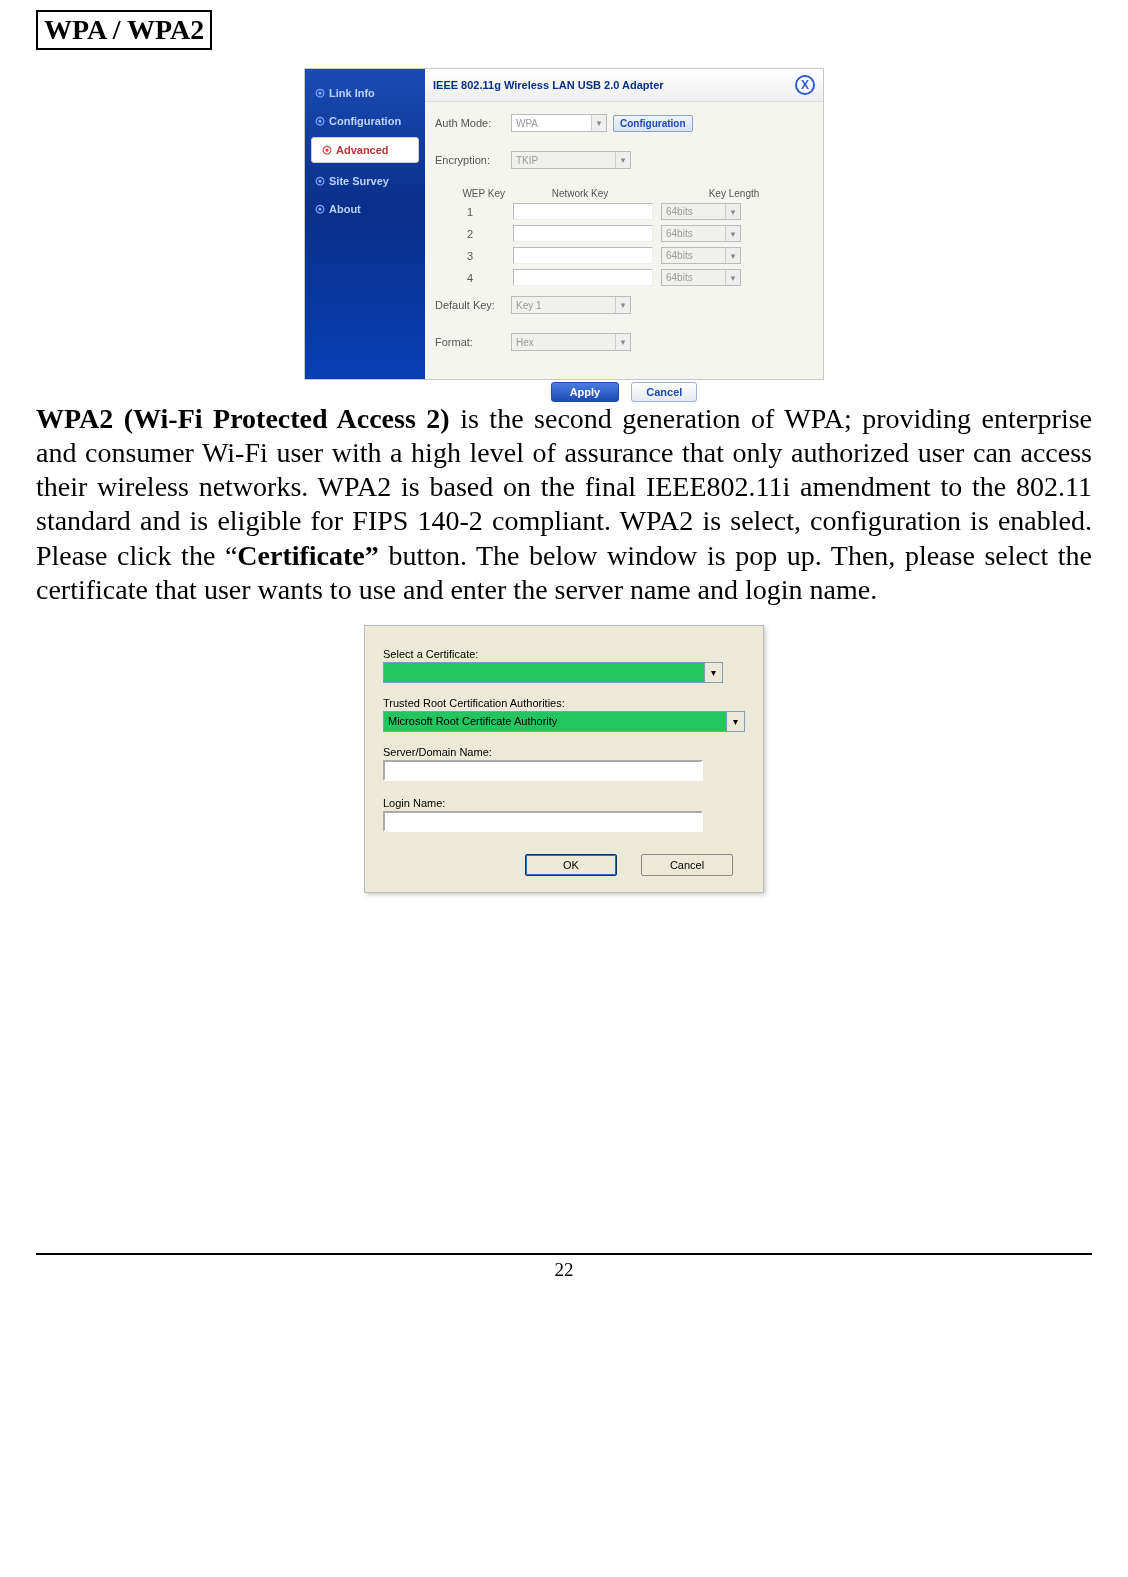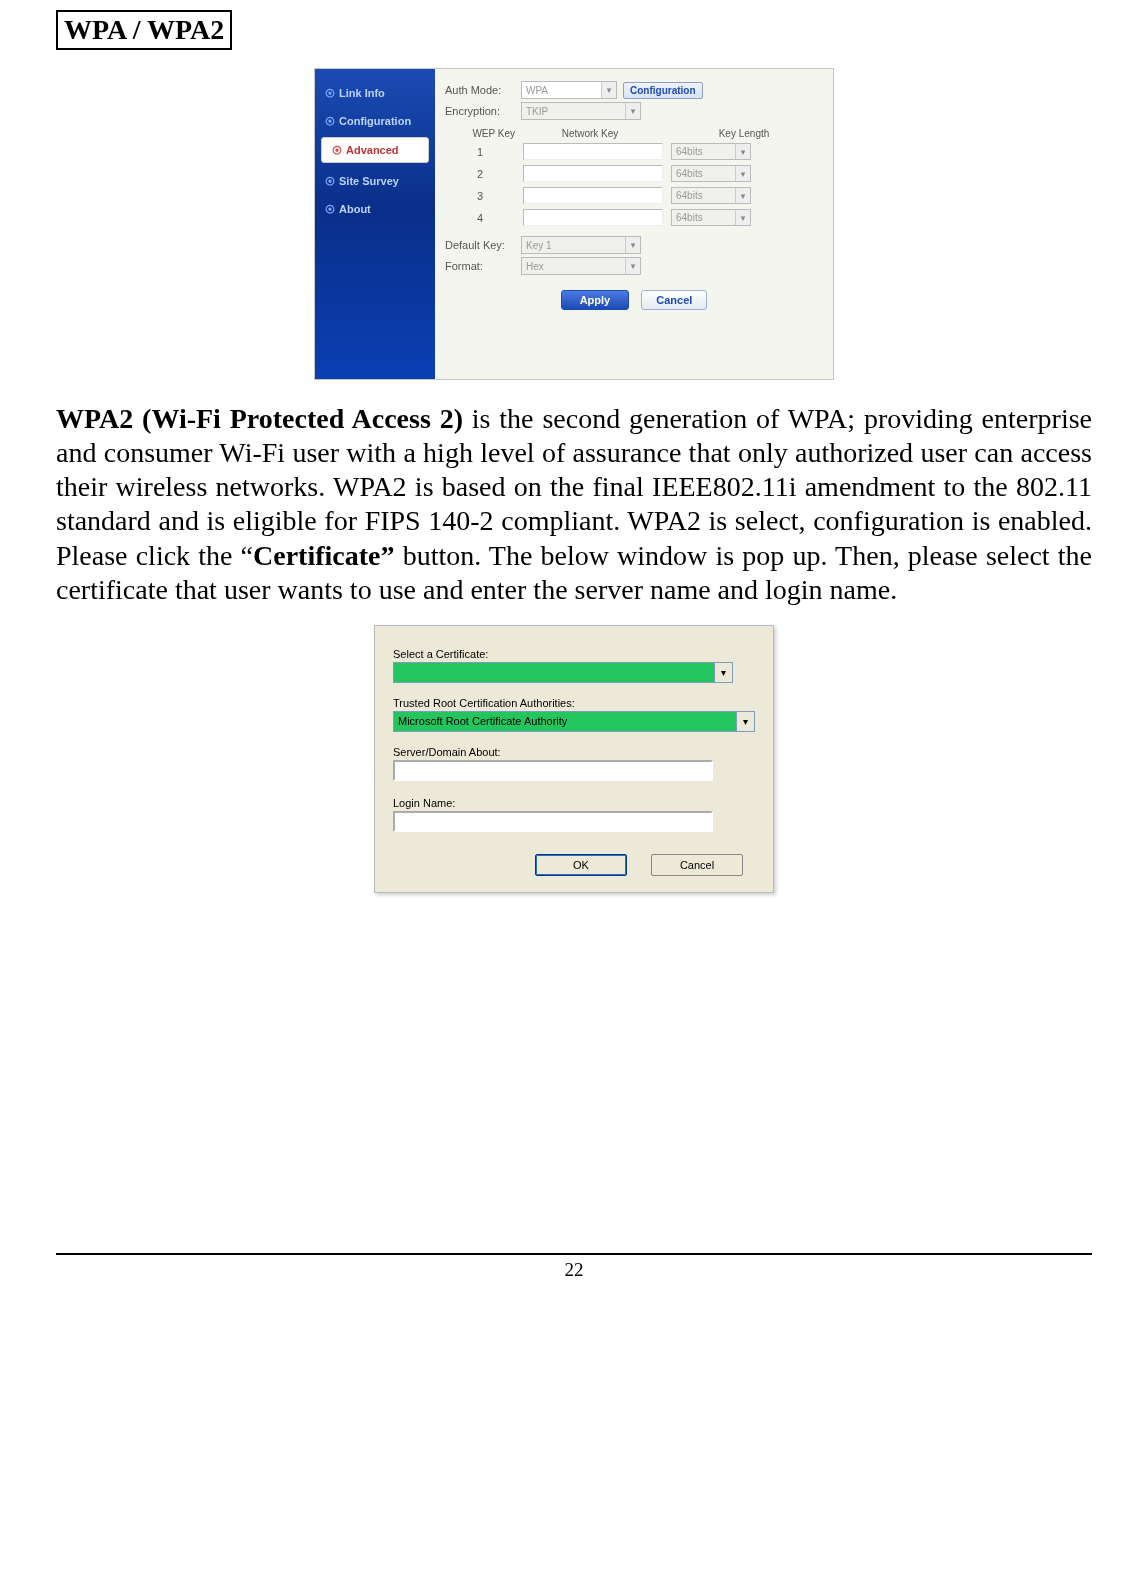--- a/index.html
+++ b/index.html
@@ -4,21 +4,21 @@
 <style>
   * { box-sizing: border-box; }
   body {
     margin: 0;
     padding: 0;
     font-family: "Times New Roman", Times, serif;
     background: #fff;
     width: 1128px;
   }
   .page {
-    padding: 10px 36px 30px 56px;
+    padding: 10px 36px 30px 36px;
     width: 1128px;
   }
   .header-box {
     display: inline-block;
     border: 2px solid #000;
     padding: 2px 6px;
     font-size: 28px;
     font-weight: bold;
   }
   .screenshot-wrap {
@@ -94,21 +94,21 @@
     font-weight: bold;
     font-size: 12px;
     background: #fff;
   }
   .ss1-form {
     padding: 12px 10px 8px 10px;
   }
   .ss1-row {
     display: flex;
     align-items: center;
-    margin-bottom: 3px;
+    margin-bottom: 19px;
     gap: 6px;
   }
   .ss1-label {
     width: 70px;
     color: #555;
   }
   .ss1-sel {
     border: 1px solid #bbb;
     background: #fff;
     height: 18px;
@@ -312,20 +312,24 @@
           <div class="ss1-nav">
               <span class="nav-bullet">⦿</span>
               <span>Site Survey</span>
             </div>
           <div class="ss1-nav">
               <span class="nav-bullet">⦿</span>
               <span>About</span>
             </div>
         </div>
         <div class="ss1-main">
+          <div class="ss1-titlebar">
+            <span>IEEE 802.11g Wireless LAN USB 2.0 Adapter</span>
+            <span class="close-x">X</span>
+          </div>
           <div class="ss1-form">
             <div class="ss1-row">
               <span class="ss1-label">Auth Mode:</span>
               <span class="ss1-sel" style="width:96px">
                   <span>WPA</span>
                 </span>
               <span class="ss1-btn-cfg">Configuration</span>
             </div>
             <div class="ss1-row">
               <span class="ss1-label">Encryption:</span>
@@ -398,21 +402,21 @@
         <div class="ss2-field-label">Select a Certificate:</div>
         <div class="ss2-combo w340">
             <span></span>
           </div>
 
         <div class="ss2-field-label" style="margin-top:14px">Trusted Root Certification Authorities:</div>
         <div class="ss2-combo">
             <span>Microsoft Root Certificate Authority</span>
           </div>
 
-        <div class="ss2-field-label" style="margin-top:14px">Server/Domain About:</div>
+        <div class="ss2-field-label" style="margin-top:14px">Server/Domain Name:</div>
         <div class="ss2-text"></div>
 
         <div class="ss2-field-label" style="margin-top:16px">Login Name:</div>
         <div class="ss2-text"></div>
 
         <div class="ss2-btns">
           <div class="ss2-btn default">OK</div>
           <div class="ss2-btn">Cancel</div>
         </div>
       </div>

